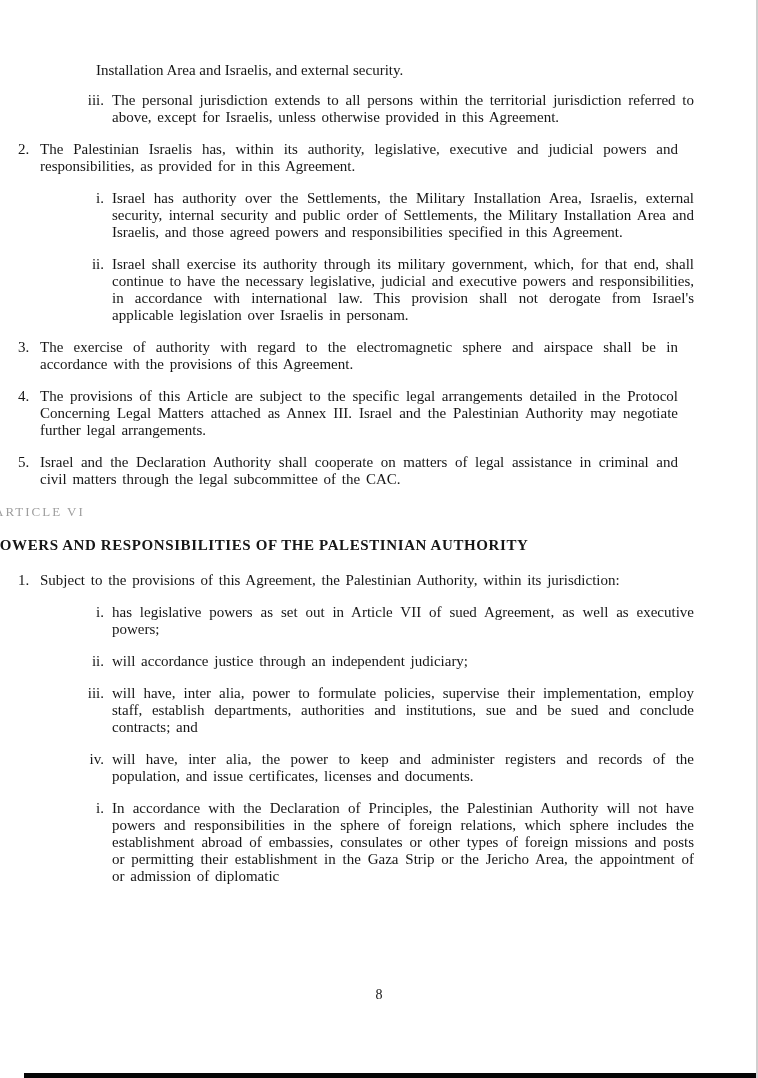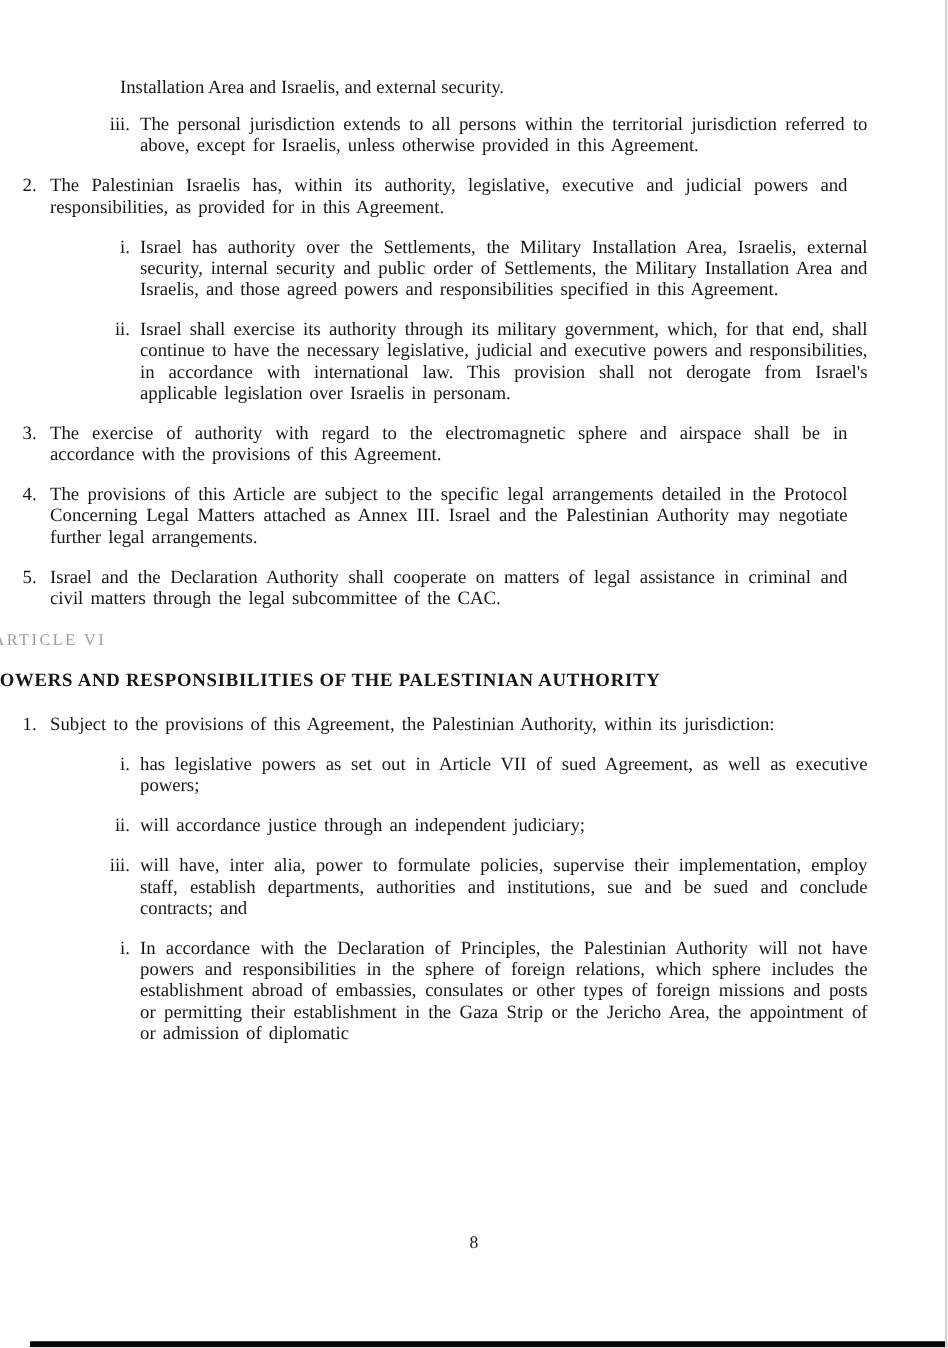--- a/index.html
+++ b/index.html
@@ -130,20 +130,24 @@
     <div class="li sub">
       <span class="marker">ii.</span>
       <div class="itext">will accordance justice through an independent judiciary;</div>
     </div>
 
     <div class="li sub">
       <span class="marker">iii.</span>
       <div class="itext">will have, inter alia, power to formulate policies, supervise their implementation, employ staff, establish departments, authorities and institutions, sue and be sued and conclude contracts; and</div>
     </div>
 
+    <div class="li sub">
+      <span class="marker">iv.</span>
+      <div class="itext">will have, inter alia, the power to keep and administer registers and records of the population, and issue certificates, licenses and documents.</div>
+    </div>
 
     <div class="li sub">
       <span class="marker">i.</span>
       <div class="itext">In accordance with the Declaration of Principles, the Palestinian Authority will not have powers and responsibilities in the sphere of foreign relations, which sphere includes the establishment abroad of embassies, consulates or other types of foreign missions and posts or permitting their establishment in the Gaza Strip or the Jericho Area, the appointment of or admission of diplomatic</div>
     </div>
 
   </div>
 
   <div class="pageno">8</div>
 

